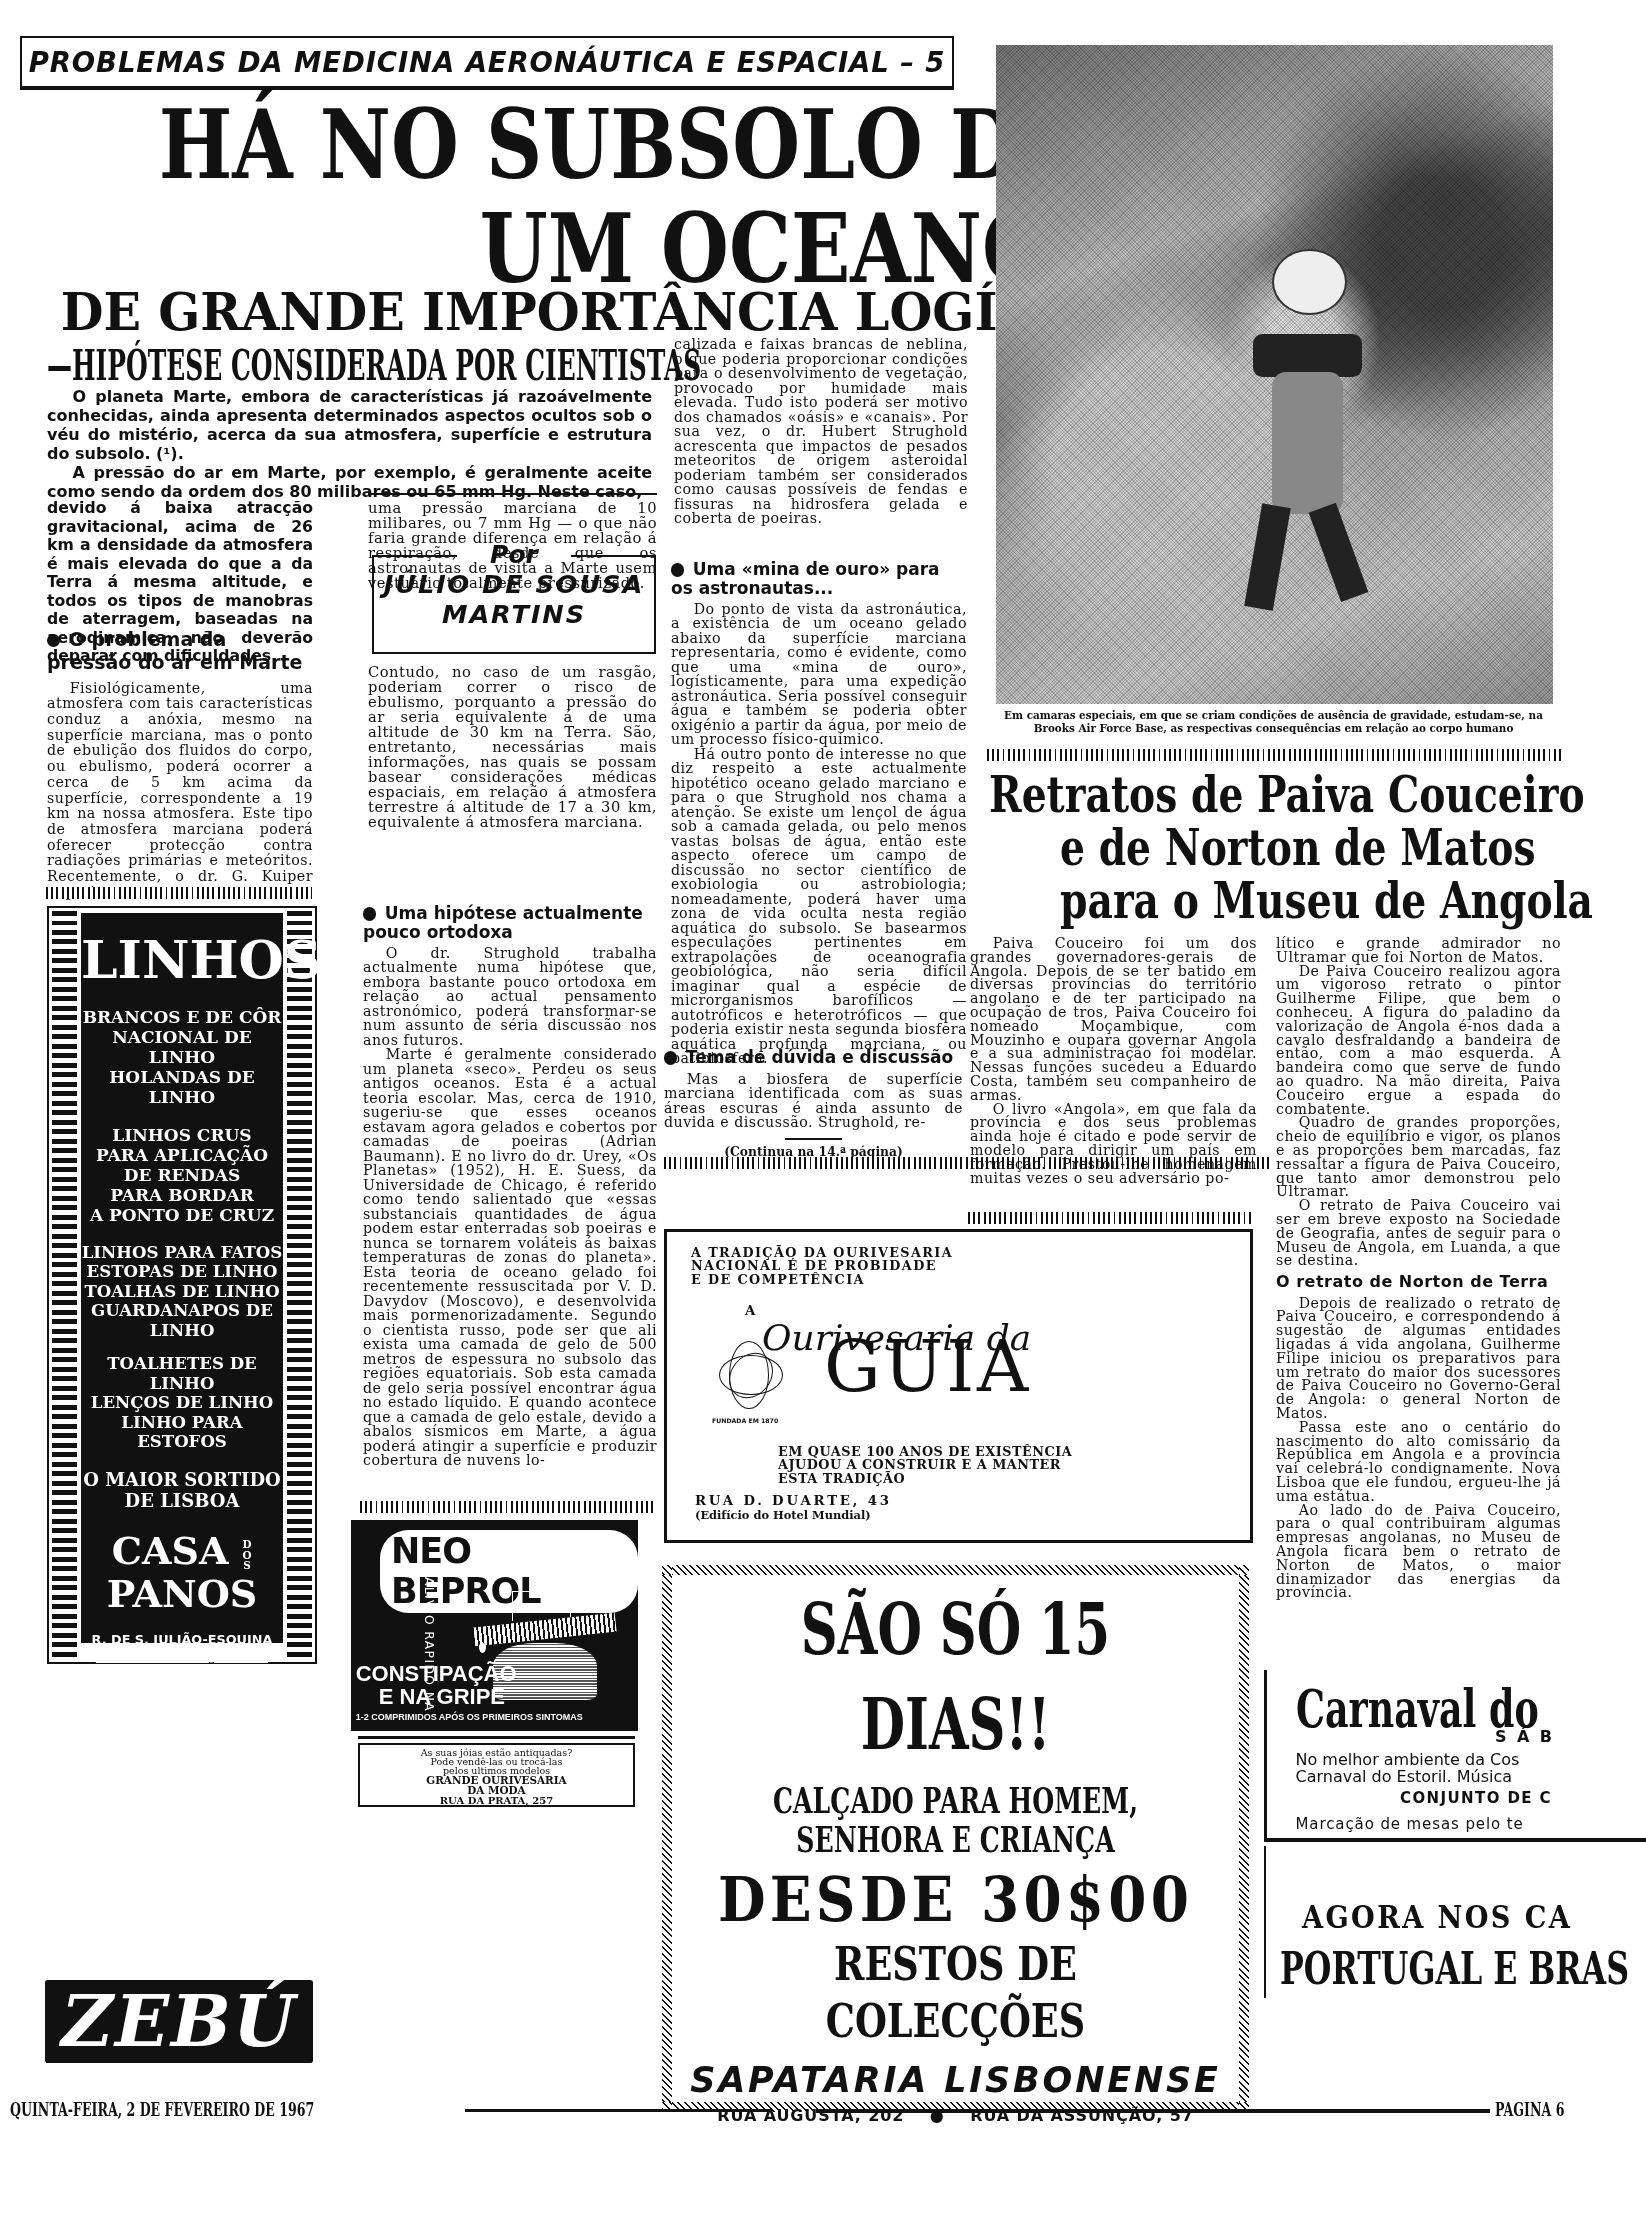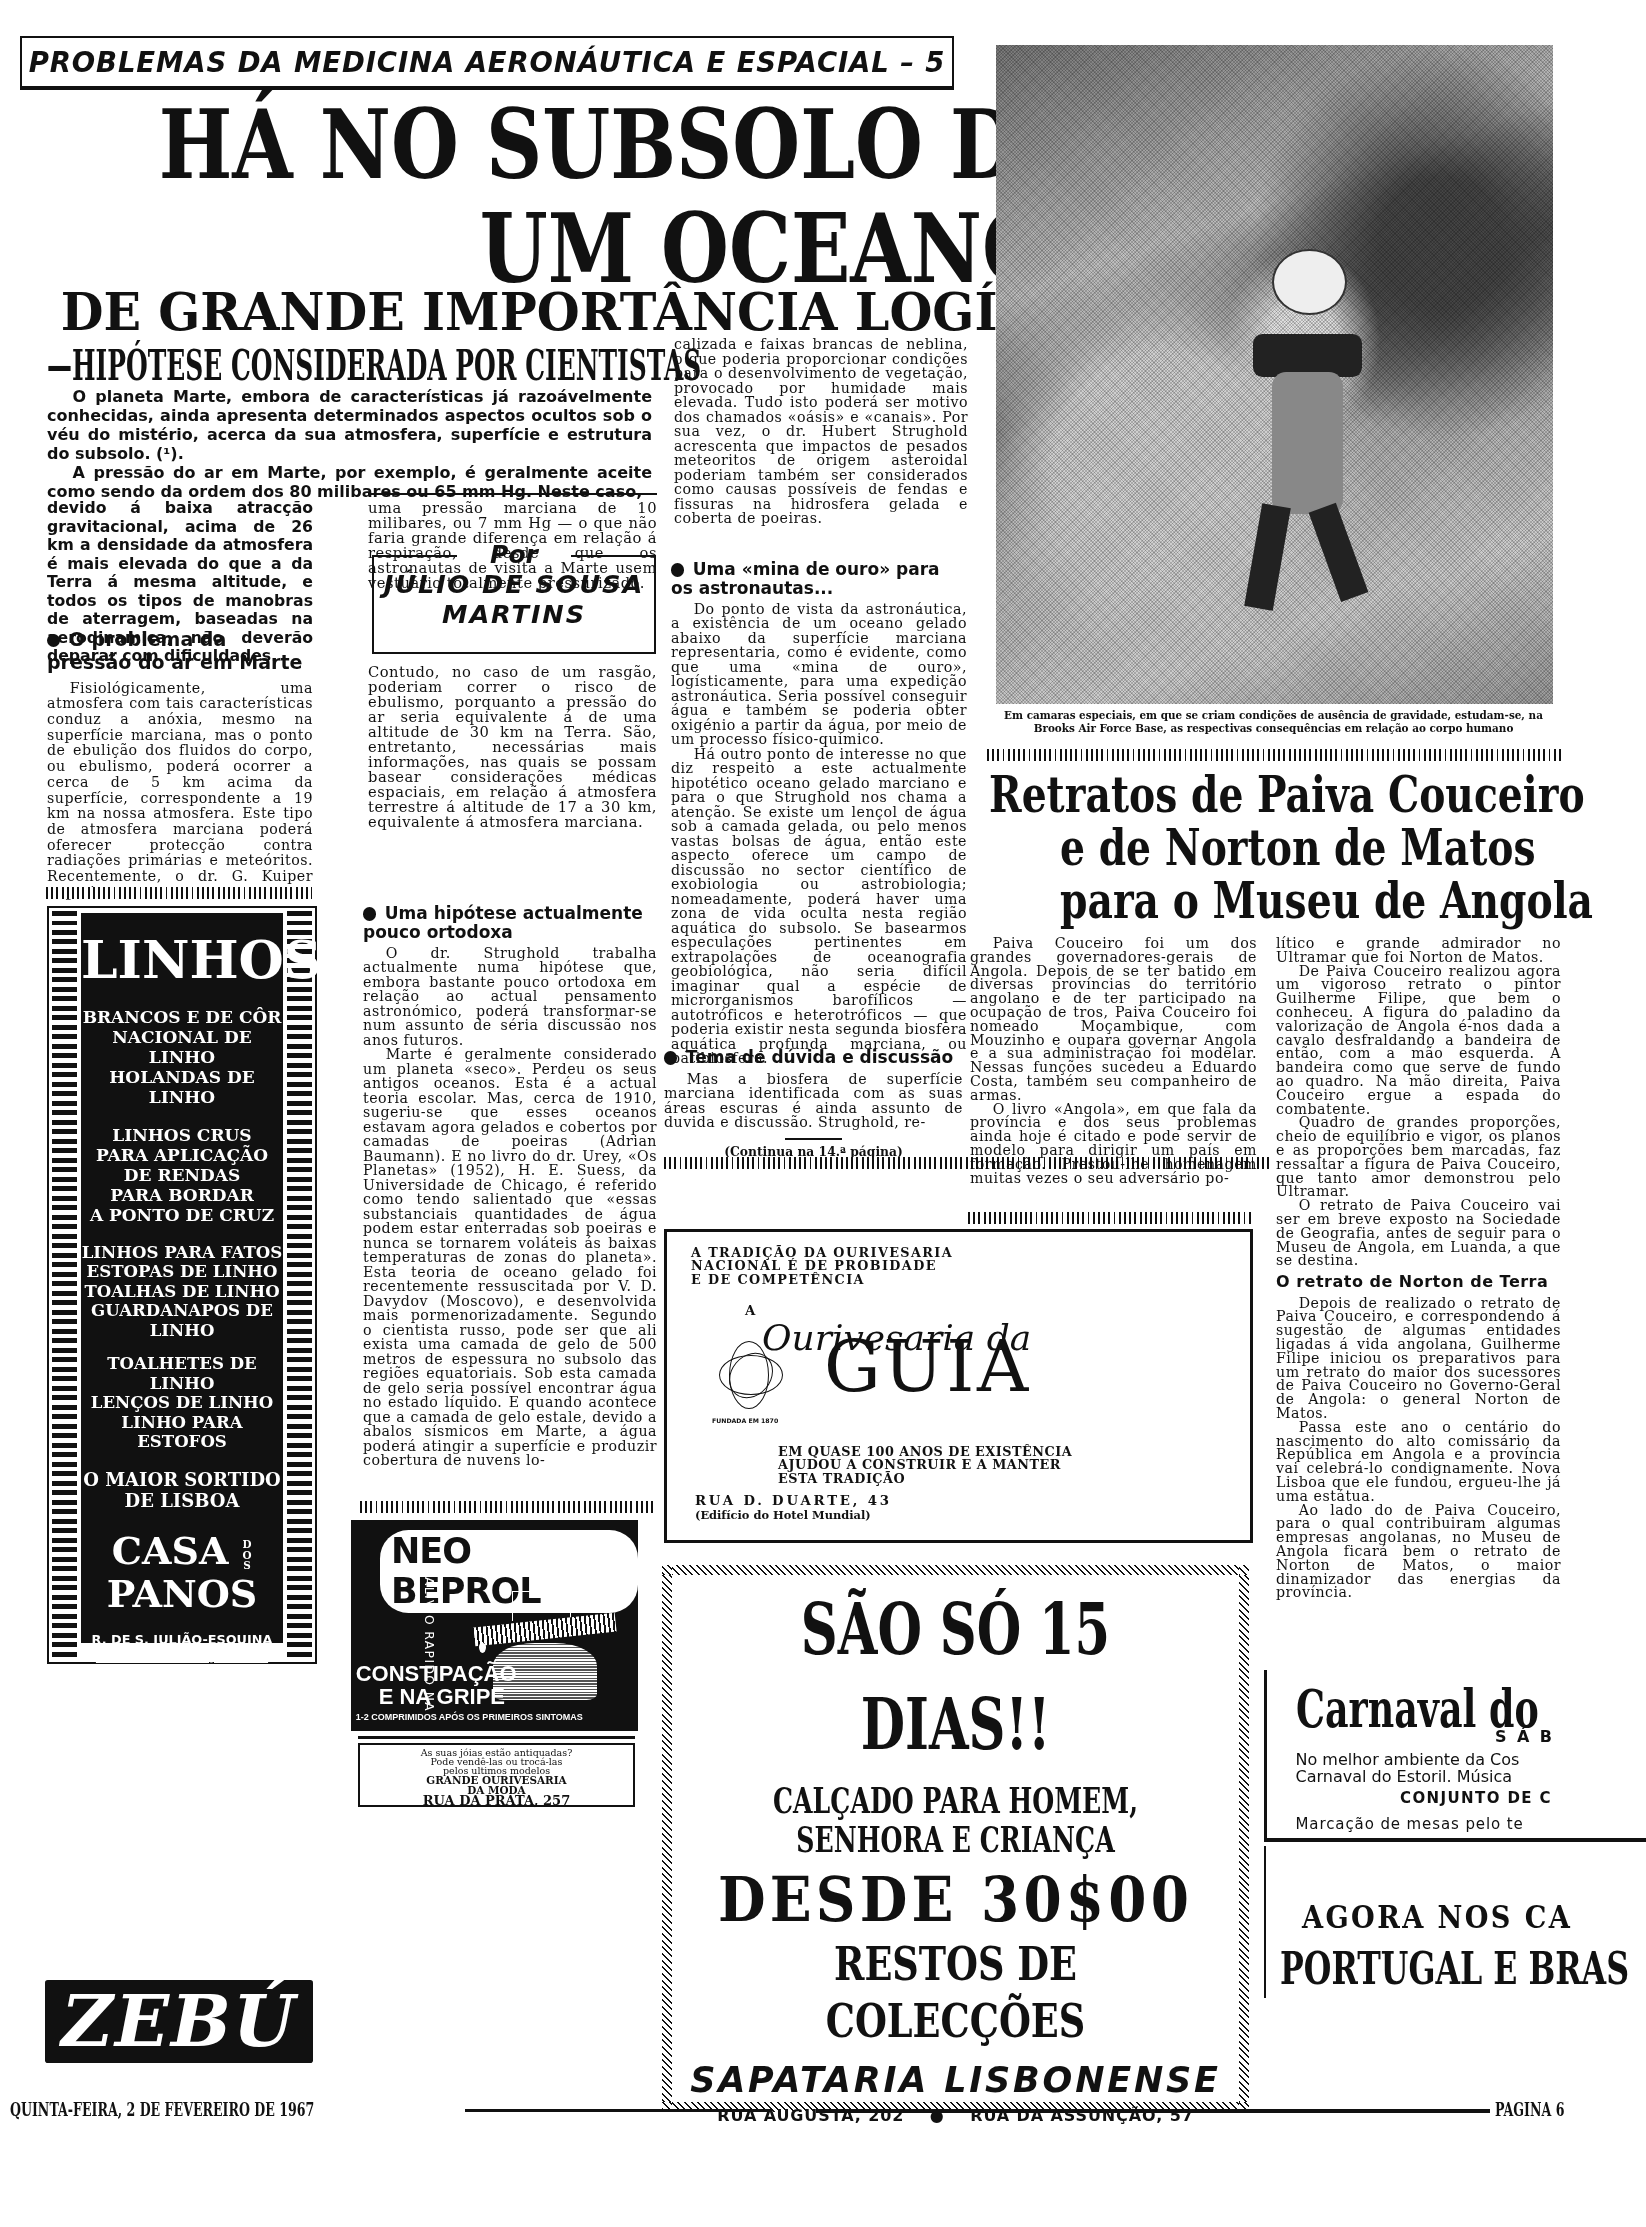--- a/index.html
+++ b/index.html
@@ -148,21 +148,21 @@
   <div style="position:absolute;left:4.7px;top:192px;font-family:'Liberation Sans',sans-serif;font-weight:bold;font-size:9px;white-space:nowrap;">1-2 COMPRIMIDOS APÓS OS PRIMEIROS SINTOMAS</div>
 </div>
 
 <div class="abs" style="left:358px;top:1736px;width:277px;height:2.8px;background:#111;"></div>
 <div class="abs" style="left:358px;top:1743px;width:273px;height:60px;border:2.4px solid #111;text-align:center;font-family:'DejaVu Serif',serif;">
   <div style="font-size:9.5px;line-height:9px;margin-top:2.8px;">As suas jóias estão antiquadas?</div>
   <div style="font-size:9.5px;line-height:9px;">Pode vendê-las ou trocá-las</div>
   <div style="font-size:9.5px;line-height:9px;">pelos ultimos modelos</div>
   <div style="font-size:10.4px;line-height:10px;font-weight:bold;">GRANDE OURIVESARIA</div>
   <div style="font-size:10.4px;line-height:10px;font-weight:bold;">DA MODA</div>
-  <div style="font-size:13px;line-height:11.4px;font-weight:bold;">RUA DA PRATA, 257</div>
+  <div style="font-size:10px;line-height:11.4px;font-weight:bold;">RUA DA PRATA, 257</div>
 </div>
 
 <div class="abs body-text" style="left:674px;top:337px;width:294px;font-size:14.2px;line-height:14.5px;">
   <p style="text-indent:0;">calizada e faixas brancas de neblina, o que poderia proporcionar condições para o desenvolvimento de vegetação, provocado por humidade mais elevada. Tudo isto poderá ser motivo dos chamados «oásis» e «canais». Por sua vez, o dr. Hubert Strughold acrescenta que impactos de pesados meteoritos de origem asteroidal poderiam também ser considerados como causas possíveis de fendas e fissuras na hidrosfera gelada e coberta de poeiras.</p>
 </div>
 <div class="abs" style="left:671px;top:560px;width:296px;">
   <div class="sub" style="font-size:17px;line-height:19px;"><span class="dot"></span><span>Uma «mina de ouro» para os astronautas...</span></div>
   <div class="body-text" style="margin-top:3.8px;font-size:14.2px;line-height:14.5px;">
     <p>Do ponto de vista da astronáutica, a existência de um oceano gelado abaixo da superfície marciana representaria, como é evidente, como que uma «mina de ouro», logísticamente, para uma expedição astronáutica. Seria possível conseguir água e também se poderia obter oxigénio a partir da água, por meio de um processo físico-químico.</p>
     <p>Há outro ponto de interesse no que diz respeito a este actualmente hipotético oceano gelado marciano e para o que Strughold nos chama a atenção. Se existe um lençol de água sob a camada gelada, ou pelo menos vastas bolsas de água, então este aspecto oferece um campo de discussão no sector científico de exobiologia ou astrobiologia; nomeadamente, poderá haver uma zona de vida oculta nesta região aquática do subsolo. Se basearmos especulações pertinentes em extrapolações de oceanografia geobiológica, não seria difícil imaginar qual a espécie de microrganismos barofílicos — autotróficos e heterotróficos — que poderia existir nesta segunda biosfera aquática profunda marciana, ou batibiosfera.</p>

